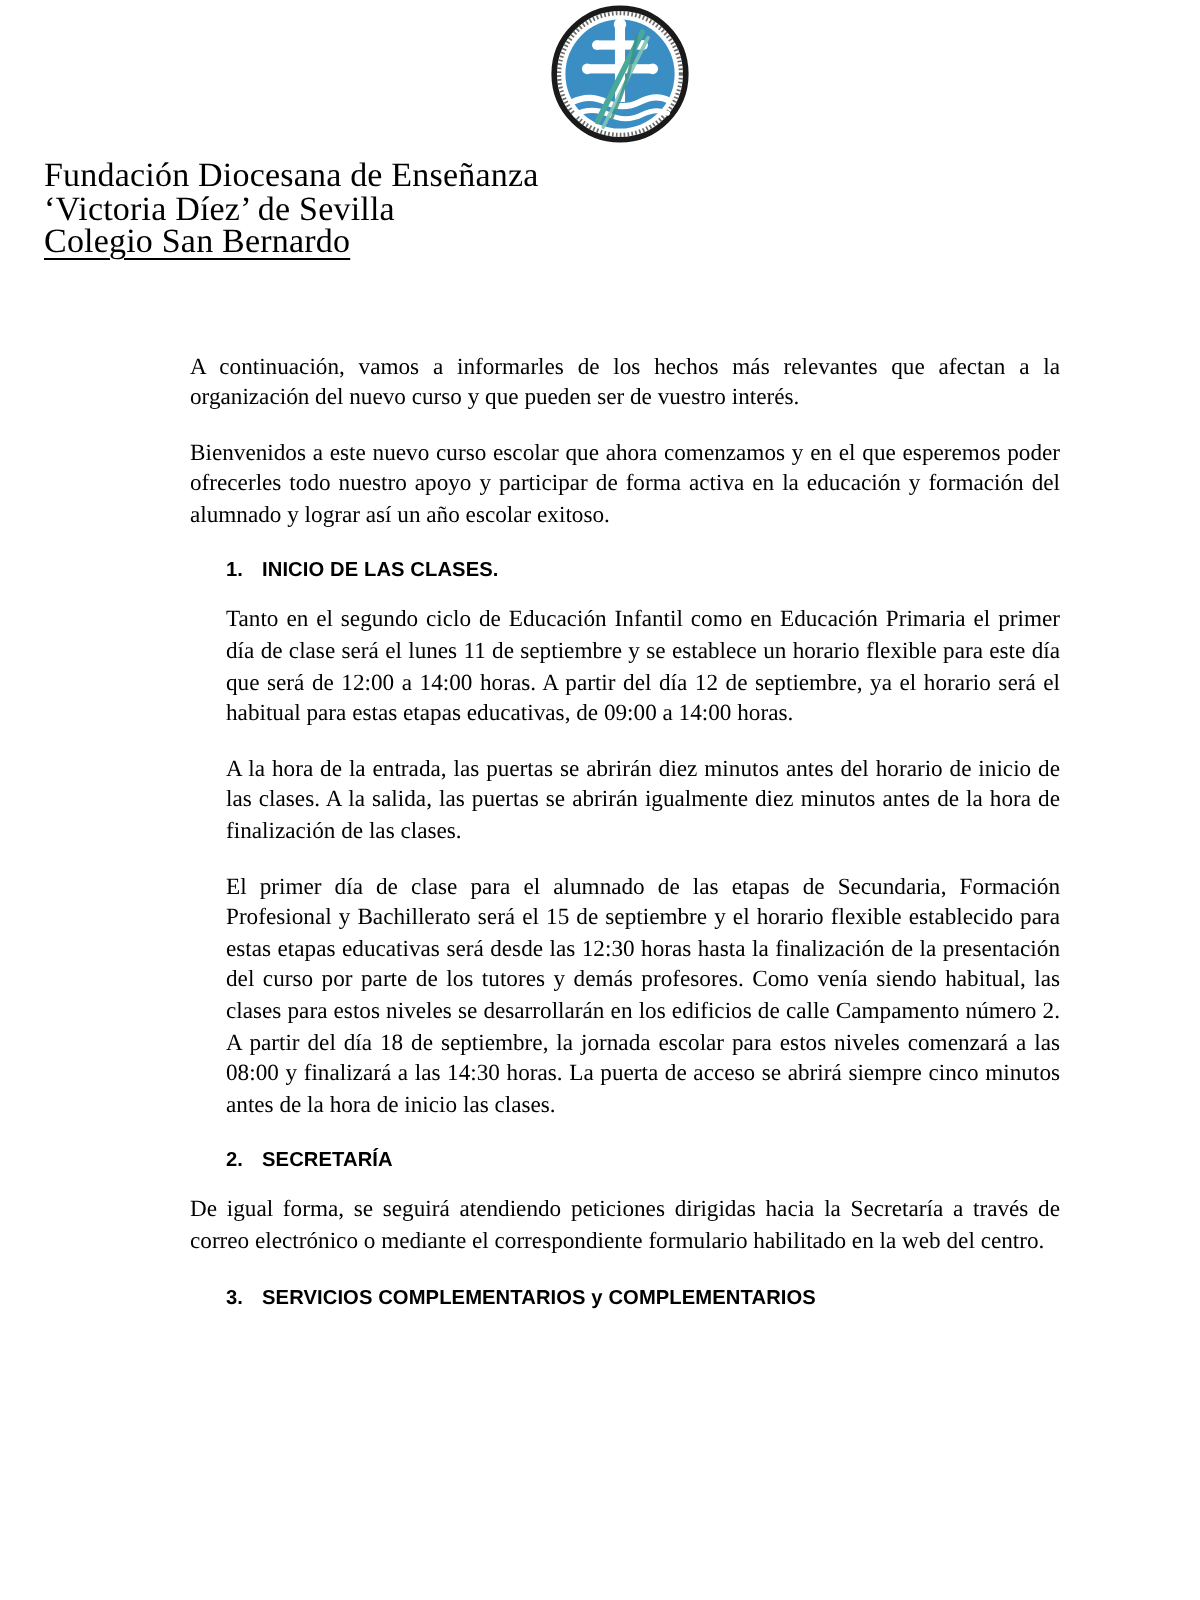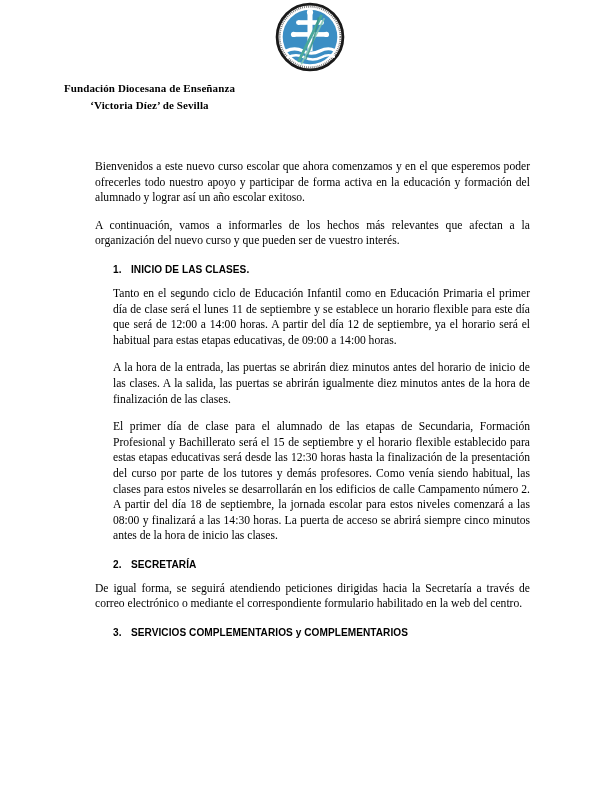--- a/index.html
+++ b/index.html
@@ -27,27 +27,27 @@
     align-items: flex-start;
     height: 72px;
   }
   .logo {
     width: 70px;
     height: 70px;
     position: relative;
     margin-left: 20px;
   }
   .org-title {
-    text-align: center;
+    text-align: left;
     width: 255px;
     margin-left: 22px;
     margin-top: 6px;
     font-family: "Liberation Serif", "DejaVu Serif", serif;
-    font-weight: bold;
-    font-size: 11px;
+    font-weight: normal;
+    font-size: 17px;
     line-height: 16.5px;
     letter-spacing: 0.1px;
   }
   .org-title .line3 {
     text-decoration: underline;
     text-underline-offset: 2.5px;
   }
 
   
   .doc-body {
@@ -121,28 +121,29 @@
         <path d="M66 20 L34 84" stroke="#4aa89a" stroke-width="4" stroke-linecap="round" fill="none"></path>
         <path d="M70 24 L38 88" stroke="#7fc4b4" stroke-width="2.6" stroke-linecap="round" fill="none" opacity="0.9"></path>
         <path d="M62 22 Q58 52 44 82" stroke="#39938a" stroke-width="2.2" fill="none" opacity="0.85"></path>
       </svg>
     </div>
   </div>
 
   <div class="org-title">
     <div class="line1">Fundación Diocesana de Enseñanza</div>
     <div class="line2">‘Victoria Díez’ de Sevilla</div>
+    <div class="line3">Colegio San Bernardo</div>
   </div>
 </div>
 
 <div class="doc-body">
 
   <div class="intro">
+    <p class="para">A continuación, vamos a informarles de los hechos más relevantes que afectan a la organización del nuevo curso y que pueden ser de vuestro interés.</p>
     <p class="para">Bienvenidos a este nuevo curso escolar que ahora comenzamos y en el que esperemos poder ofrecerles todo nuestro apoyo y participar de forma activa en la educación y formación del alumnado y lograr así un año escolar exitoso.</p>
-    <p class="para">A continuación, vamos a informarles de los hechos más relevantes que afectan a la organización del nuevo curso y que pueden ser de vuestro interés.</p>
   </div>
 
   <div class="section-heading">
     <span class="num">1.</span>
     <span class="htext">INICIO DE LAS CLASES.</span>
   </div>
   <div class="indent-block">
     <p class="para">Tanto en el segundo ciclo de Educación Infantil como en Educación Primaria el primer día de clase será el lunes 11 de septiembre y se establece un horario flexible para este día que será de 12:00 a 14:00 horas. A partir del día 12 de septiembre, ya el horario será el habitual para estas etapas educativas, de 09:00 a 14:00 horas.</p>
     <p class="para">A la hora de la entrada, las puertas se abrirán diez minutos antes del horario de inicio de las clases. A la salida, las puertas se abrirán igualmente diez minutos antes de la hora de finalización de las clases.</p>
     <p class="para">El primer día de clase para el alumnado de las etapas de Secundaria, Formación Profesional y Bachillerato será el 15 de septiembre y el horario flexible establecido para estas etapas educativas será desde las 12:30 horas hasta la finalización de la presentación del curso por parte de los tutores y demás profesores. Como venía siendo habitual, las clases para estos niveles se desarrollarán en los edificios de calle Campamento número 2. A partir del día 18 de septiembre, la jornada escolar para estos niveles comenzará a las 08:00 y finalizará a las 14:30 horas. La puerta de acceso se abrirá siempre cinco minutos antes de la hora de inicio las clases.</p>

